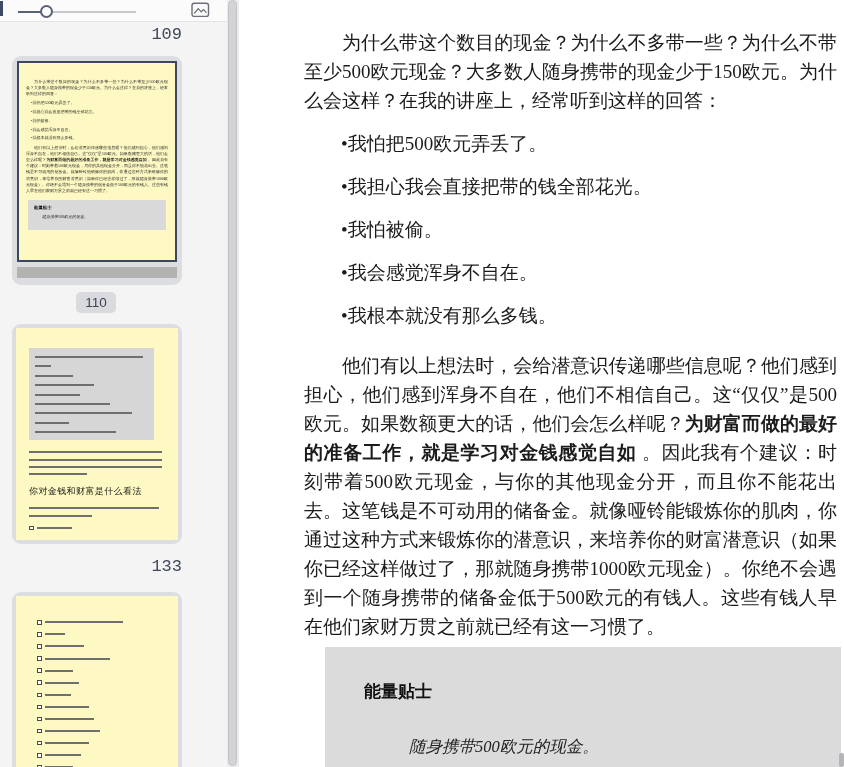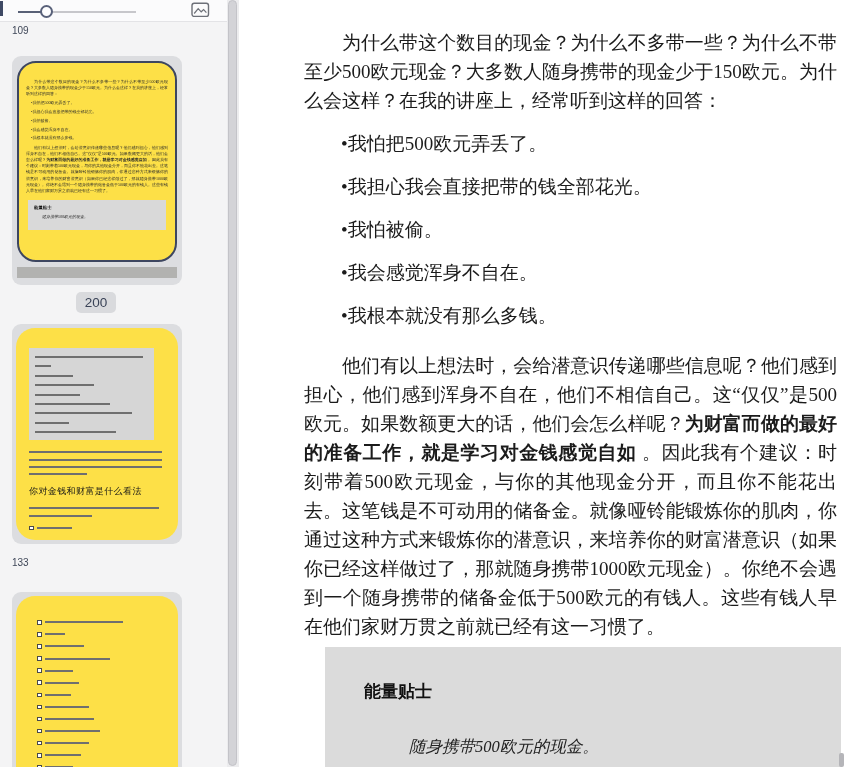--- a/index.html
+++ b/index.html
@@ -15,29 +15,29 @@
   .slider { position:absolute; left:18px; top:4px; width:118px; height:14px; }
   .slider-track { position:absolute; left:0; top:7px; width:118px; height:2px; background:#c7c7cb; }
   .slider-fill  { position:absolute; left:0; top:7px; width:28px;  height:2px; background:#596177; }
   .slider-handle{ position:absolute; left:22px; top:1px; width:13px; height:13px;
                   border:2px solid #59617a; border-radius:50%; background:#fdfdfe; }
   .img-btn { position:absolute; left:191px; top:2px; width:20px; height:17px; }
   .sb-scroll { position:absolute; left:227px; top:0; width:12px; height:767px; background:#ececee; }
   .sb-thumb  { position:absolute; left:1px; top:0; width:9px; height:766px;
                background:#d3d3d7; border:1px solid #c3c3c8; border-radius:5px; }
 
-  .page-label { position:absolute; left:12px; width:170px; text-align:left;
-                font-size:10px; color:#3f4758; }
+  .page-label { position:absolute; left:12px; width:170px; text-align:right;
+                font-size:17px; color:#3f4758;font-family:Liberation Mono, monospace; }
   .badge { position:absolute; left:76px; width:40px; height:21px; line-height:21px;
            text-align:center; font-size:13.5px; color:#3a4357;
            background:#d9dadd; border-radius:5px; }
 
   .card { position:absolute; left:12px; width:170px; background:#dcdde0;
           border-radius:9px; overflow:hidden; }
-  .mini-page { position:absolute; left:5px; top:5px; right:5px; background:#fde047; overflow:hidden;border-radius:19px; }
+  .mini-page { position:absolute; left:5px; top:5px; right:5px; background:#fef9c3; overflow:hidden; }
   .sel .mini-page { border:2px solid #3d4660; }
   .sel-band { position:absolute; left:5px; right:5px; top:211px; height:11px; background:#b2b2b0; }
 
   
   .mini-doc { padding:16px 7px 0 7px; font-family:"Liberation Serif","DejaVu Serif",serif;
               font-size:4px; line-height:6.2px; color:#2b2b2b; text-align:justify; }
   .mini-doc .mp1 { text-indent:8px; }
   .mini-doc .mb  { padding-left:5px; margin-top:2.6px; white-space:nowrap; overflow:hidden; }
   .mini-doc .mp2 { margin-top:3px; text-indent:8px; }
   .mini-doc b { font-family:"Liberation Sans","DejaVu Sans",sans-serif; }
@@ -113,21 +113,21 @@
         <div class="mp2"><span>他们有以上想法时，会给潜意识传递哪些信息呢？他们感到担心，他们感到浑身不自在，他们不相信自己。这“仅仅”是500欧元。如果数额更大的话，他们会怎么样呢？</span><b>为财富而做的最好的准备工作，就是学习对金钱感觉自如</b><span> 。因此我有个建议：时刻带着500欧元现金，与你的其他现金分开，而且你不能花出去。这笔钱是不可动用的储备金。就像哑铃能锻炼你的肌肉，你通过这种方式来锻炼你的潜意识，来培养你的财富潜意识（如果你已经这样做过了，那就随身携带1000欧元现金）。你绝不会遇到一个随身携带的储备金低于500欧元的有钱人。这些有钱人早在他们家财万贯之前就已经有这一习惯了。</span></div>
         <div class="mini-tip">
           <div class="t">能量贴士</div>
           <div class="b">随身携带500欧元的现金。</div>
         </div>
       </div>
     </div>
     <div class="sel-band"></div>
   </div>
 
-  <div class="badge" style="top:292px">200</div>
+  <div class="badge" style="top:292px">110</div>
 
   <div class="card" style="top:324px; height:220px">
     <div class="mini-page" style="top:4px; left:4px; right:4px; height:212px">
       <div class="gbox">
           <div class="skel-row">
             <span class="skel-bar" style="width: 96%;"></span>
           </div>
           <div class="skel-row">
             <span class="skel-bar" style="width: 14%;"></span>
           </div>

